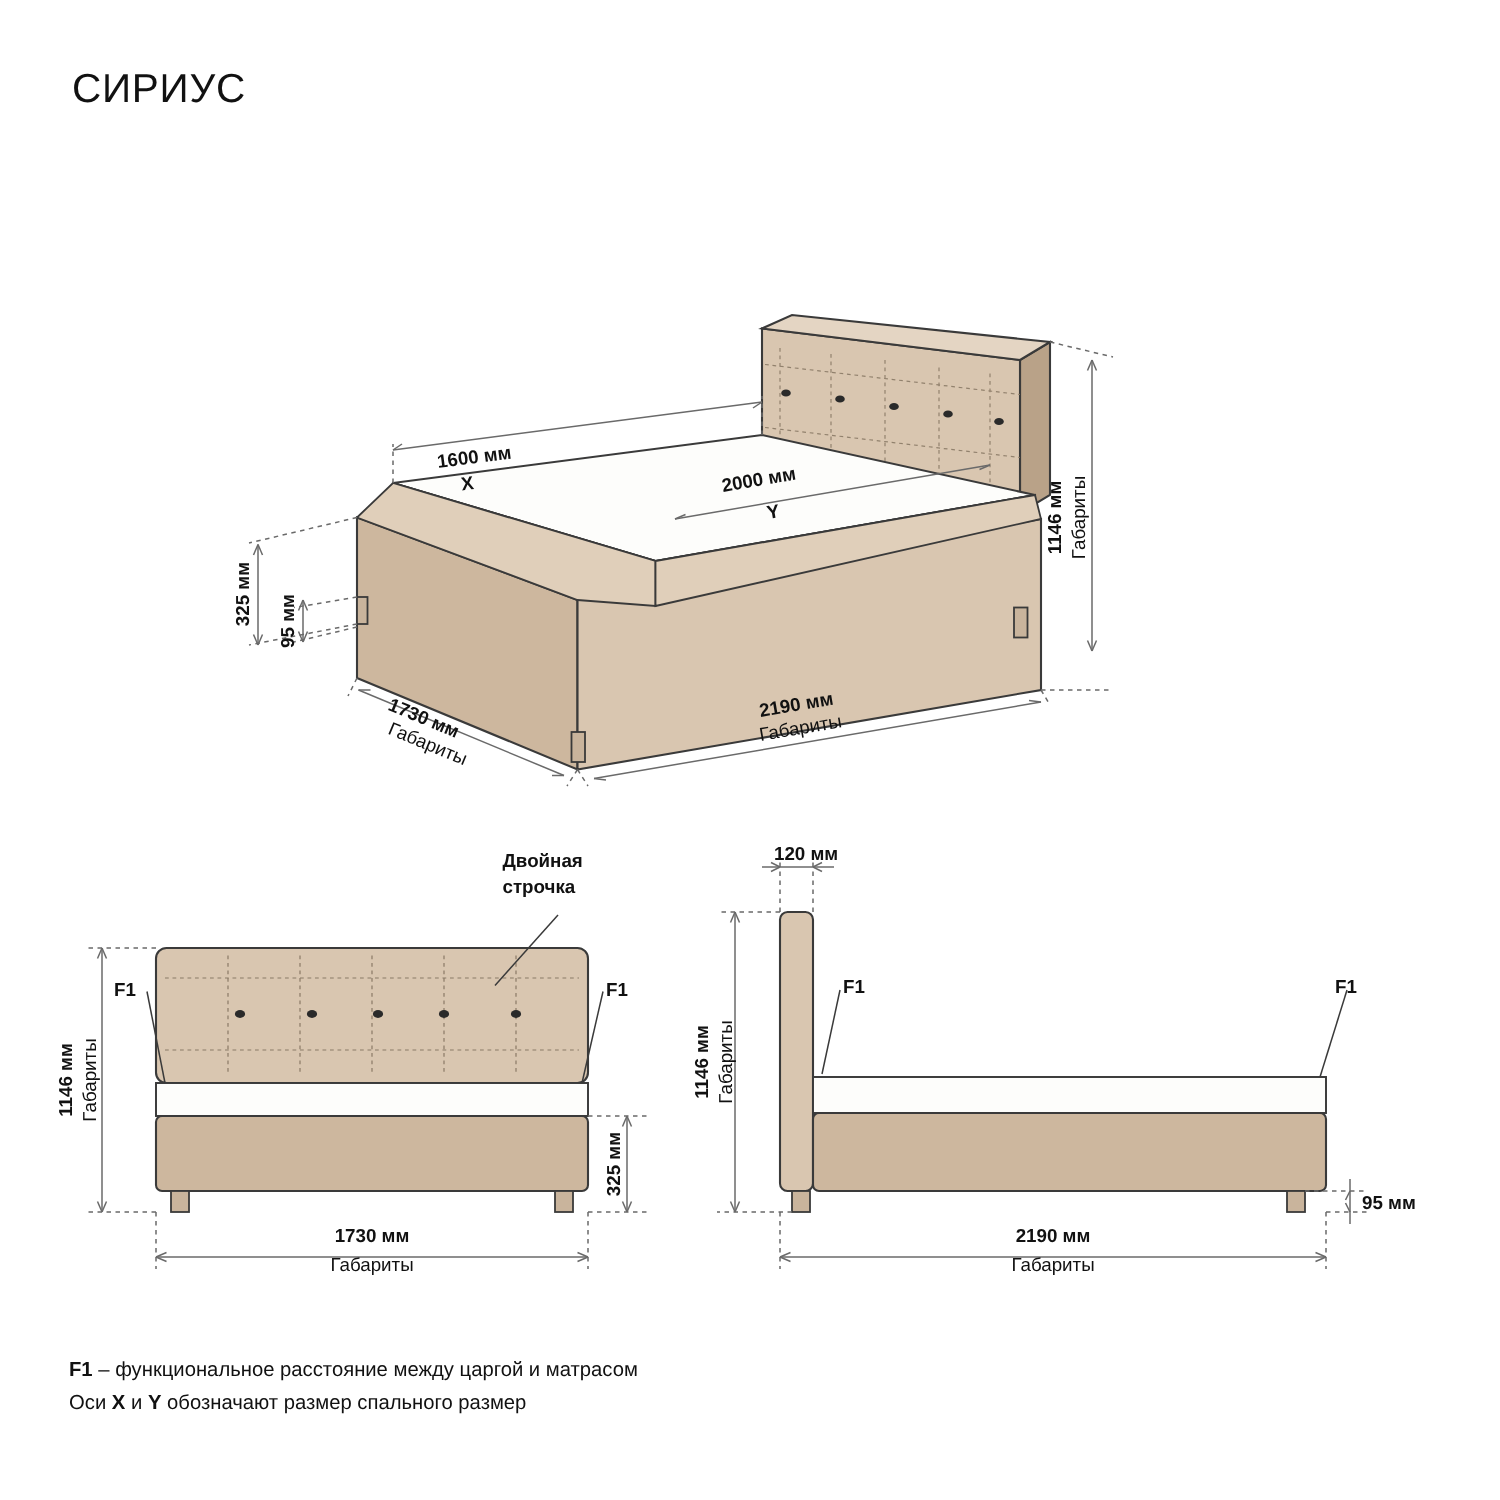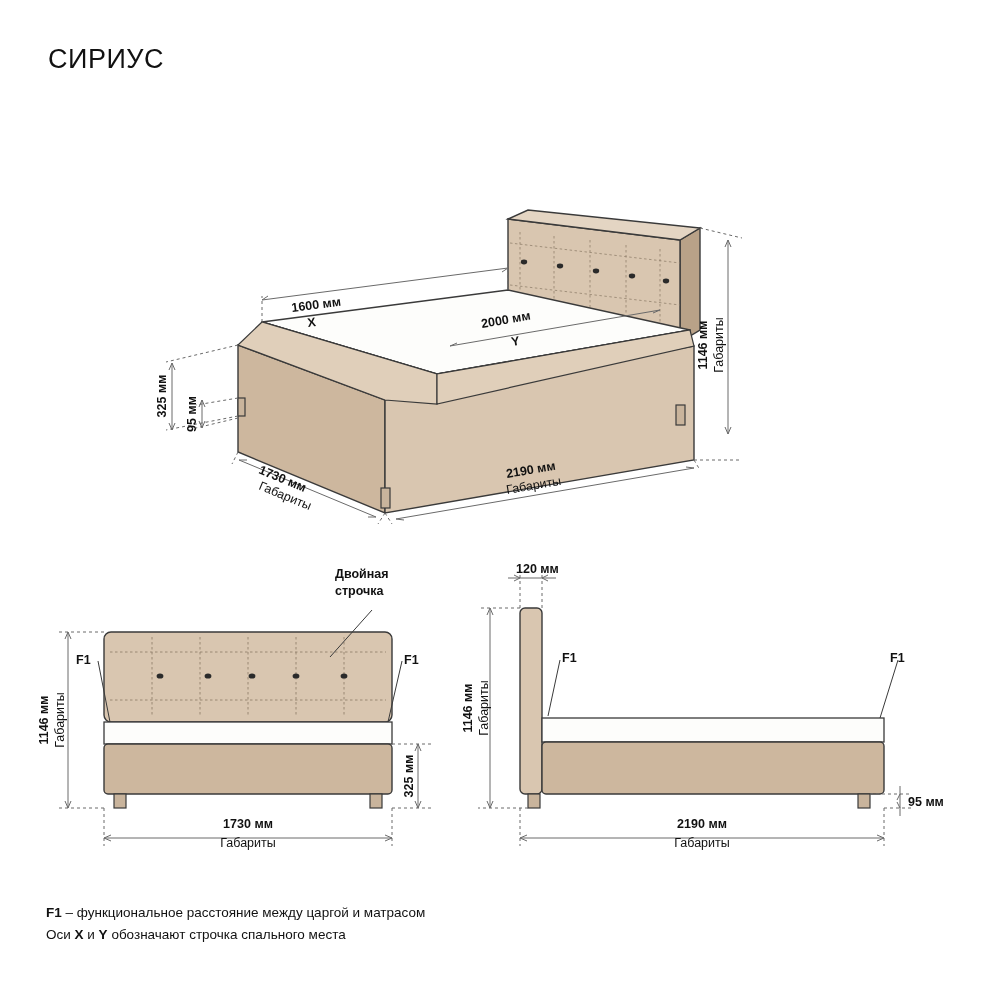--- a/index.html
+++ b/index.html
@@ -319,14 +319,14 @@
     <text class="lbl" x="702" y="828" text-anchor="middle">2190 мм</text>
     <text class="lbl-reg" x="702" y="847" text-anchor="middle">Габариты</text>
   </g>
 
 </svg>
 
 <div class="footnote fn1">
   <b>F1</b><span> – функциональное расстояние между царгой и матрасом</span>
 </div>
 <div class="footnote fn2">
-  <span>Оси </span><b>X</b><span> и </span><b>Y</b><span> обозначают строчка спального места</span>
+  <span>Оси </span><b>X</b><span> и </span><b>Y</b><span> обозначают размер спального размер</span>
 </div>
 
 </body></html>

